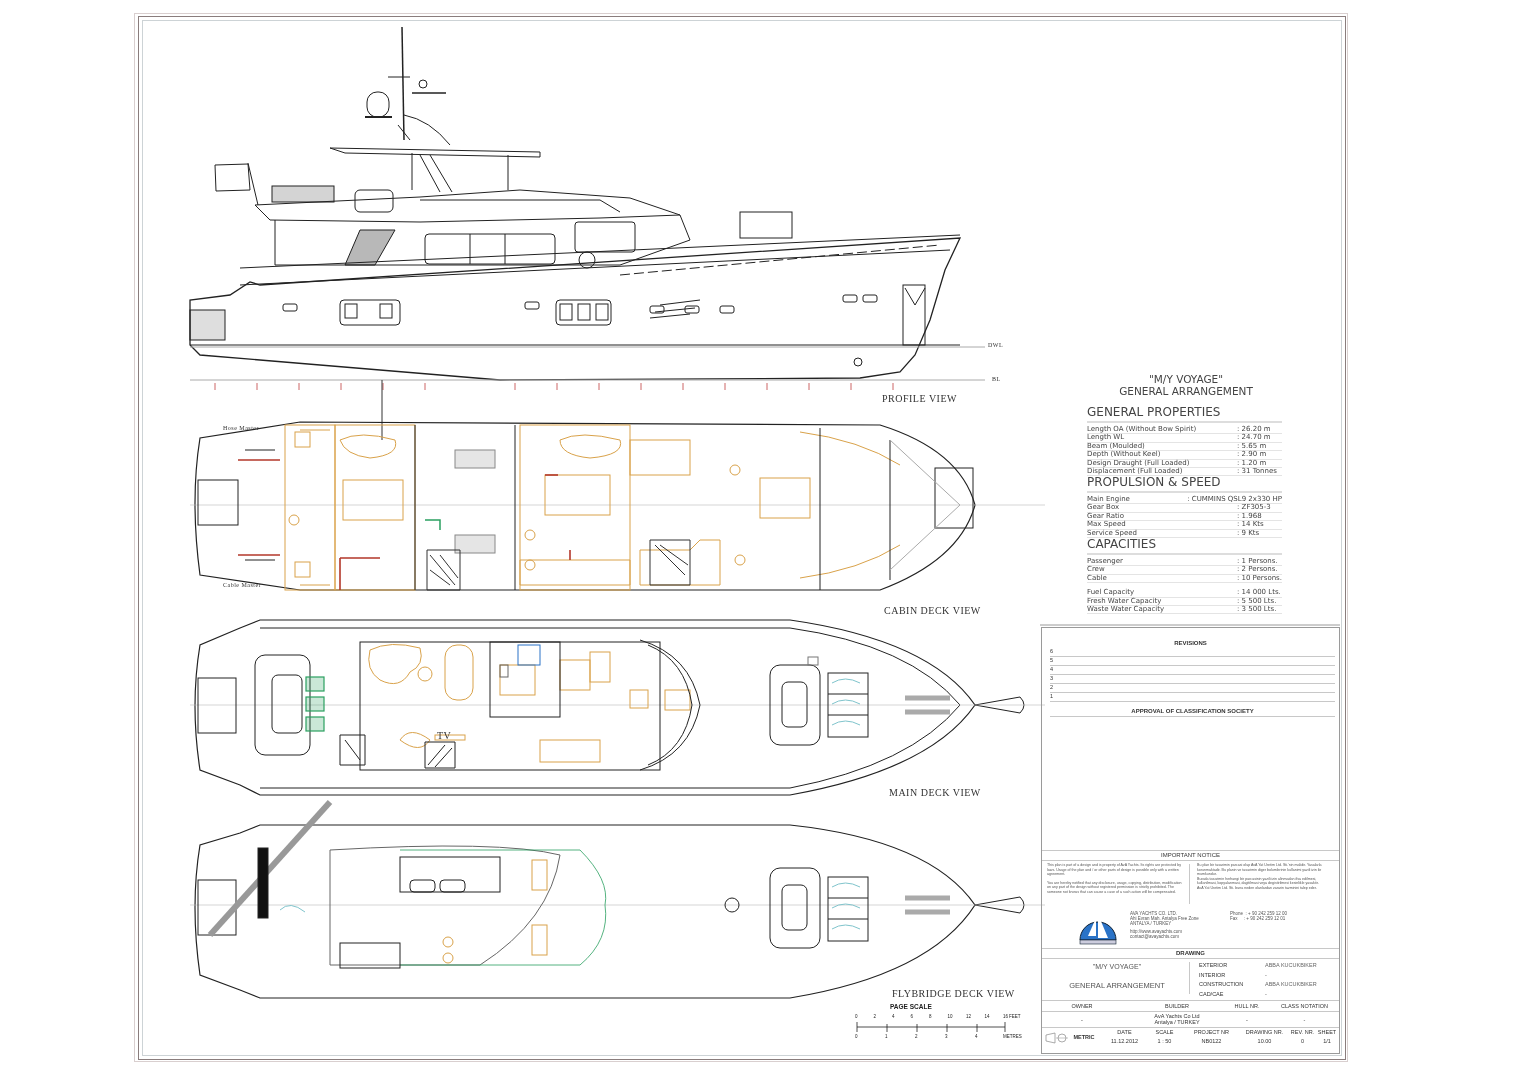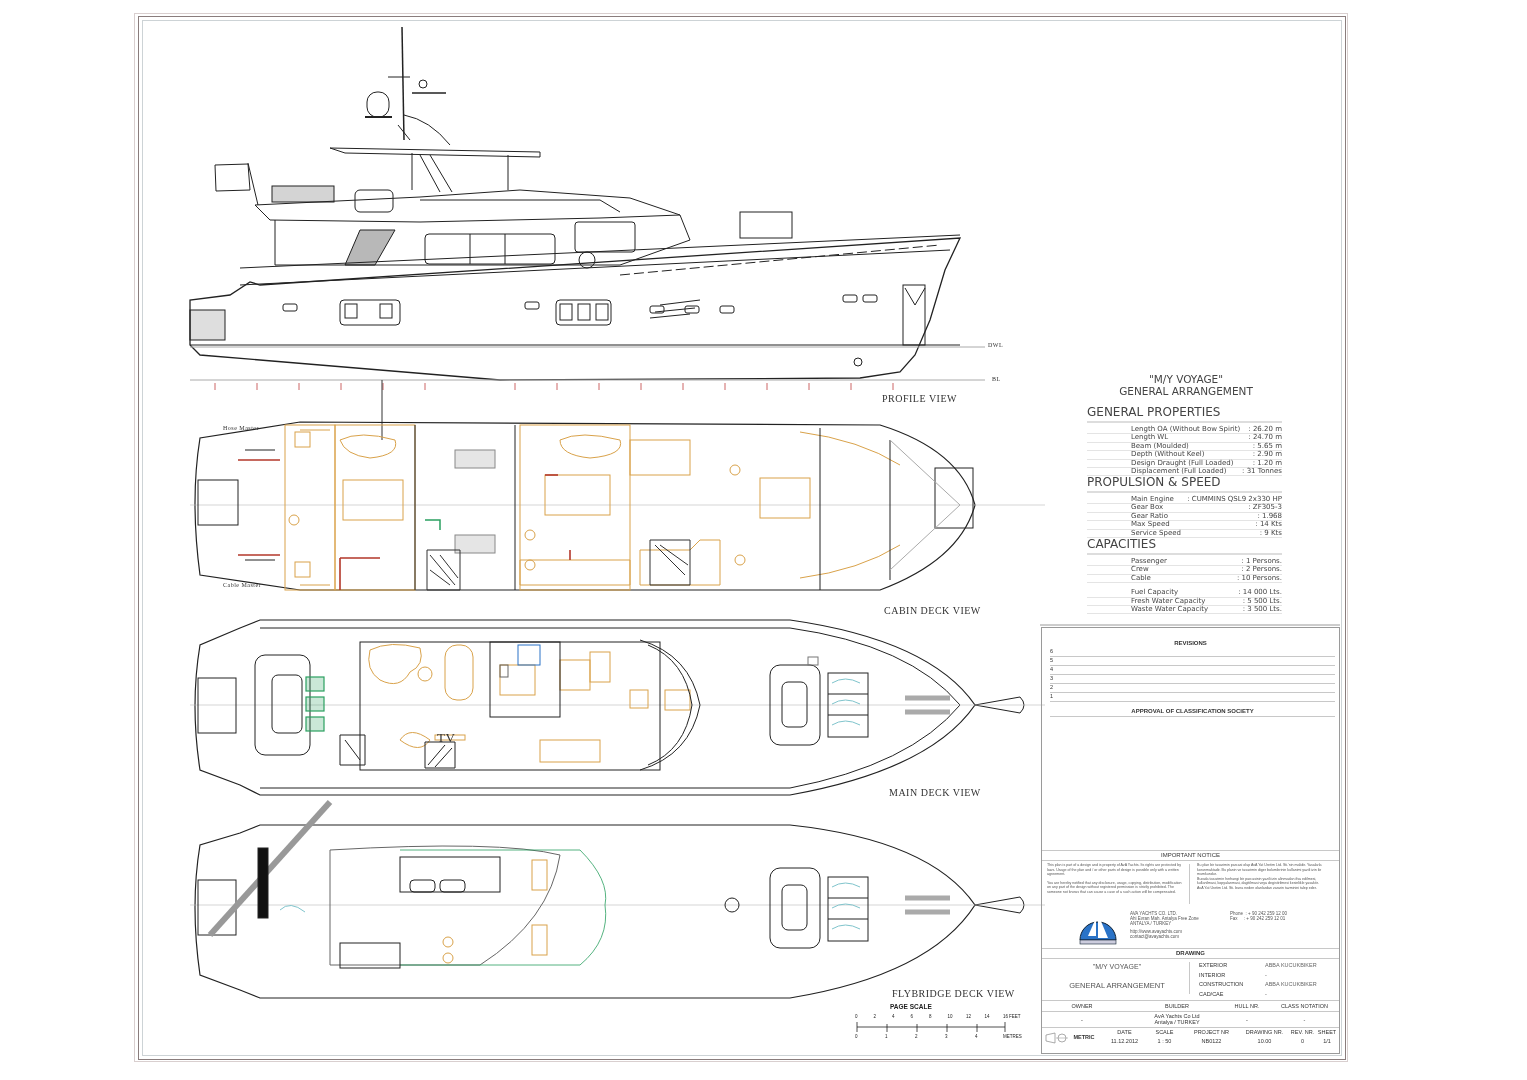--- a/index.html
+++ b/index.html
@@ -6,21 +6,21 @@
   body{width:1527px;height:1080px;position:relative;overflow:hidden;font-family:"DejaVu Sans",sans-serif;color:#222;}
   .frame-outer{position:absolute;left:134px;top:13px;width:1212px;height:1047px;border:1px solid #d9cfcf;}
   .frame{position:absolute;left:138px;top:16px;width:1206px;height:1042px;border:1px solid #8a7d7d;}
   .frame-inner{position:absolute;left:142px;top:20px;width:1198px;height:1034px;border:1px solid #cdd3d6;}
   svg.draw{position:absolute;left:0;top:0;}
   .view-label{position:absolute;font-family:Liberation Serif, serif;font-size:10px;letter-spacing:0.5px;color:#333;}
   .ga-title{position:absolute;left:1086px;top:373px;width:200px;text-align:center;font-size:10.5px;line-height:12px;color:#444;}
   .sec{position:absolute;left:1087px;width:195px;font-size:7px;color:#444;}
   .sec .hdr{border-bottom:2px solid #ddd;padding-bottom:2px;margin-bottom:3px;font-size:12px;}
   .sec .row{display:flex;font-size:7px;line-height:7.4px;border-bottom:1px solid #e4e4e4;}
-  .sec .row .k{width:150px;margin-left:44px;}
+  .sec .row .k{width:150px;}
   .sec .row .v{flex:1;white-space:nowrap;}
   .titleblock{position:absolute;left:1041px;top:627px;width:297px;height:425px;border:1px solid #9a9a9a;font-family:"Liberation Sans",sans-serif;color:#333;}
   .tb-h{font-weight:bold;text-align:center;font-size:6px;}
   .rev-row{position:absolute;left:8px;width:285px;height:8px;border-bottom:1px solid #c8c8c8;font-size:5.5px;}
   .notice-text{position:absolute;font-size:3.6px;line-height:4.5px;color:#555;}
   .small{font-size:5.5px;}
   .tbl-cell{position:absolute;font-size:5.5px;text-align:center;}
   .scale-title{position:absolute;left:890px;top:1003px;font-weight:bold;font-size:6.5px;font-family:"Liberation Sans",sans-serif;}
 </style>
 </head>
@@ -265,21 +265,21 @@
 </svg>
 
 <div class="view-label" style="left:882px;top:393px;">PROFILE VIEW</div>
 <div class="view-label" style="left:884px;top:605px;">CABIN DECK VIEW</div>
 <div class="view-label" style="left:889px;top:787px;">MAIN DECK VIEW</div>
 <div class="view-label" style="left:892px;top:988px;">FLYBRIDGE DECK VIEW</div>
 <div class="view-label" style="left:988px;top:342px;font-size:6px;">DWL</div>
 <div class="view-label" style="left:992px;top:376px;font-size:6px;">BL</div>
 <div class="view-label" style="left:223px;top:425px;font-size:6px;">Hose Master</div>
 <div class="view-label" style="left:223px;top:582px;font-size:6px;">Cable Master</div>
-<div class="view-label" style="left:437px;top:730px;font-size:13px;">TV</div>
+<div class="view-label" style="left:437px;top:730px;font-size:10px;">TV</div>
 
 <div class="ga-title">
   <div>"M/Y VOYAGE"</div>
   <div>GENERAL ARRANGEMENT</div>
 </div>
 
 <div class="sec" style="top:405px;">
   <div class="hdr">GENERAL PROPERTIES</div>
   <div class="row">
       <span class="k">Length OA (Without Bow Spirit)</span>

